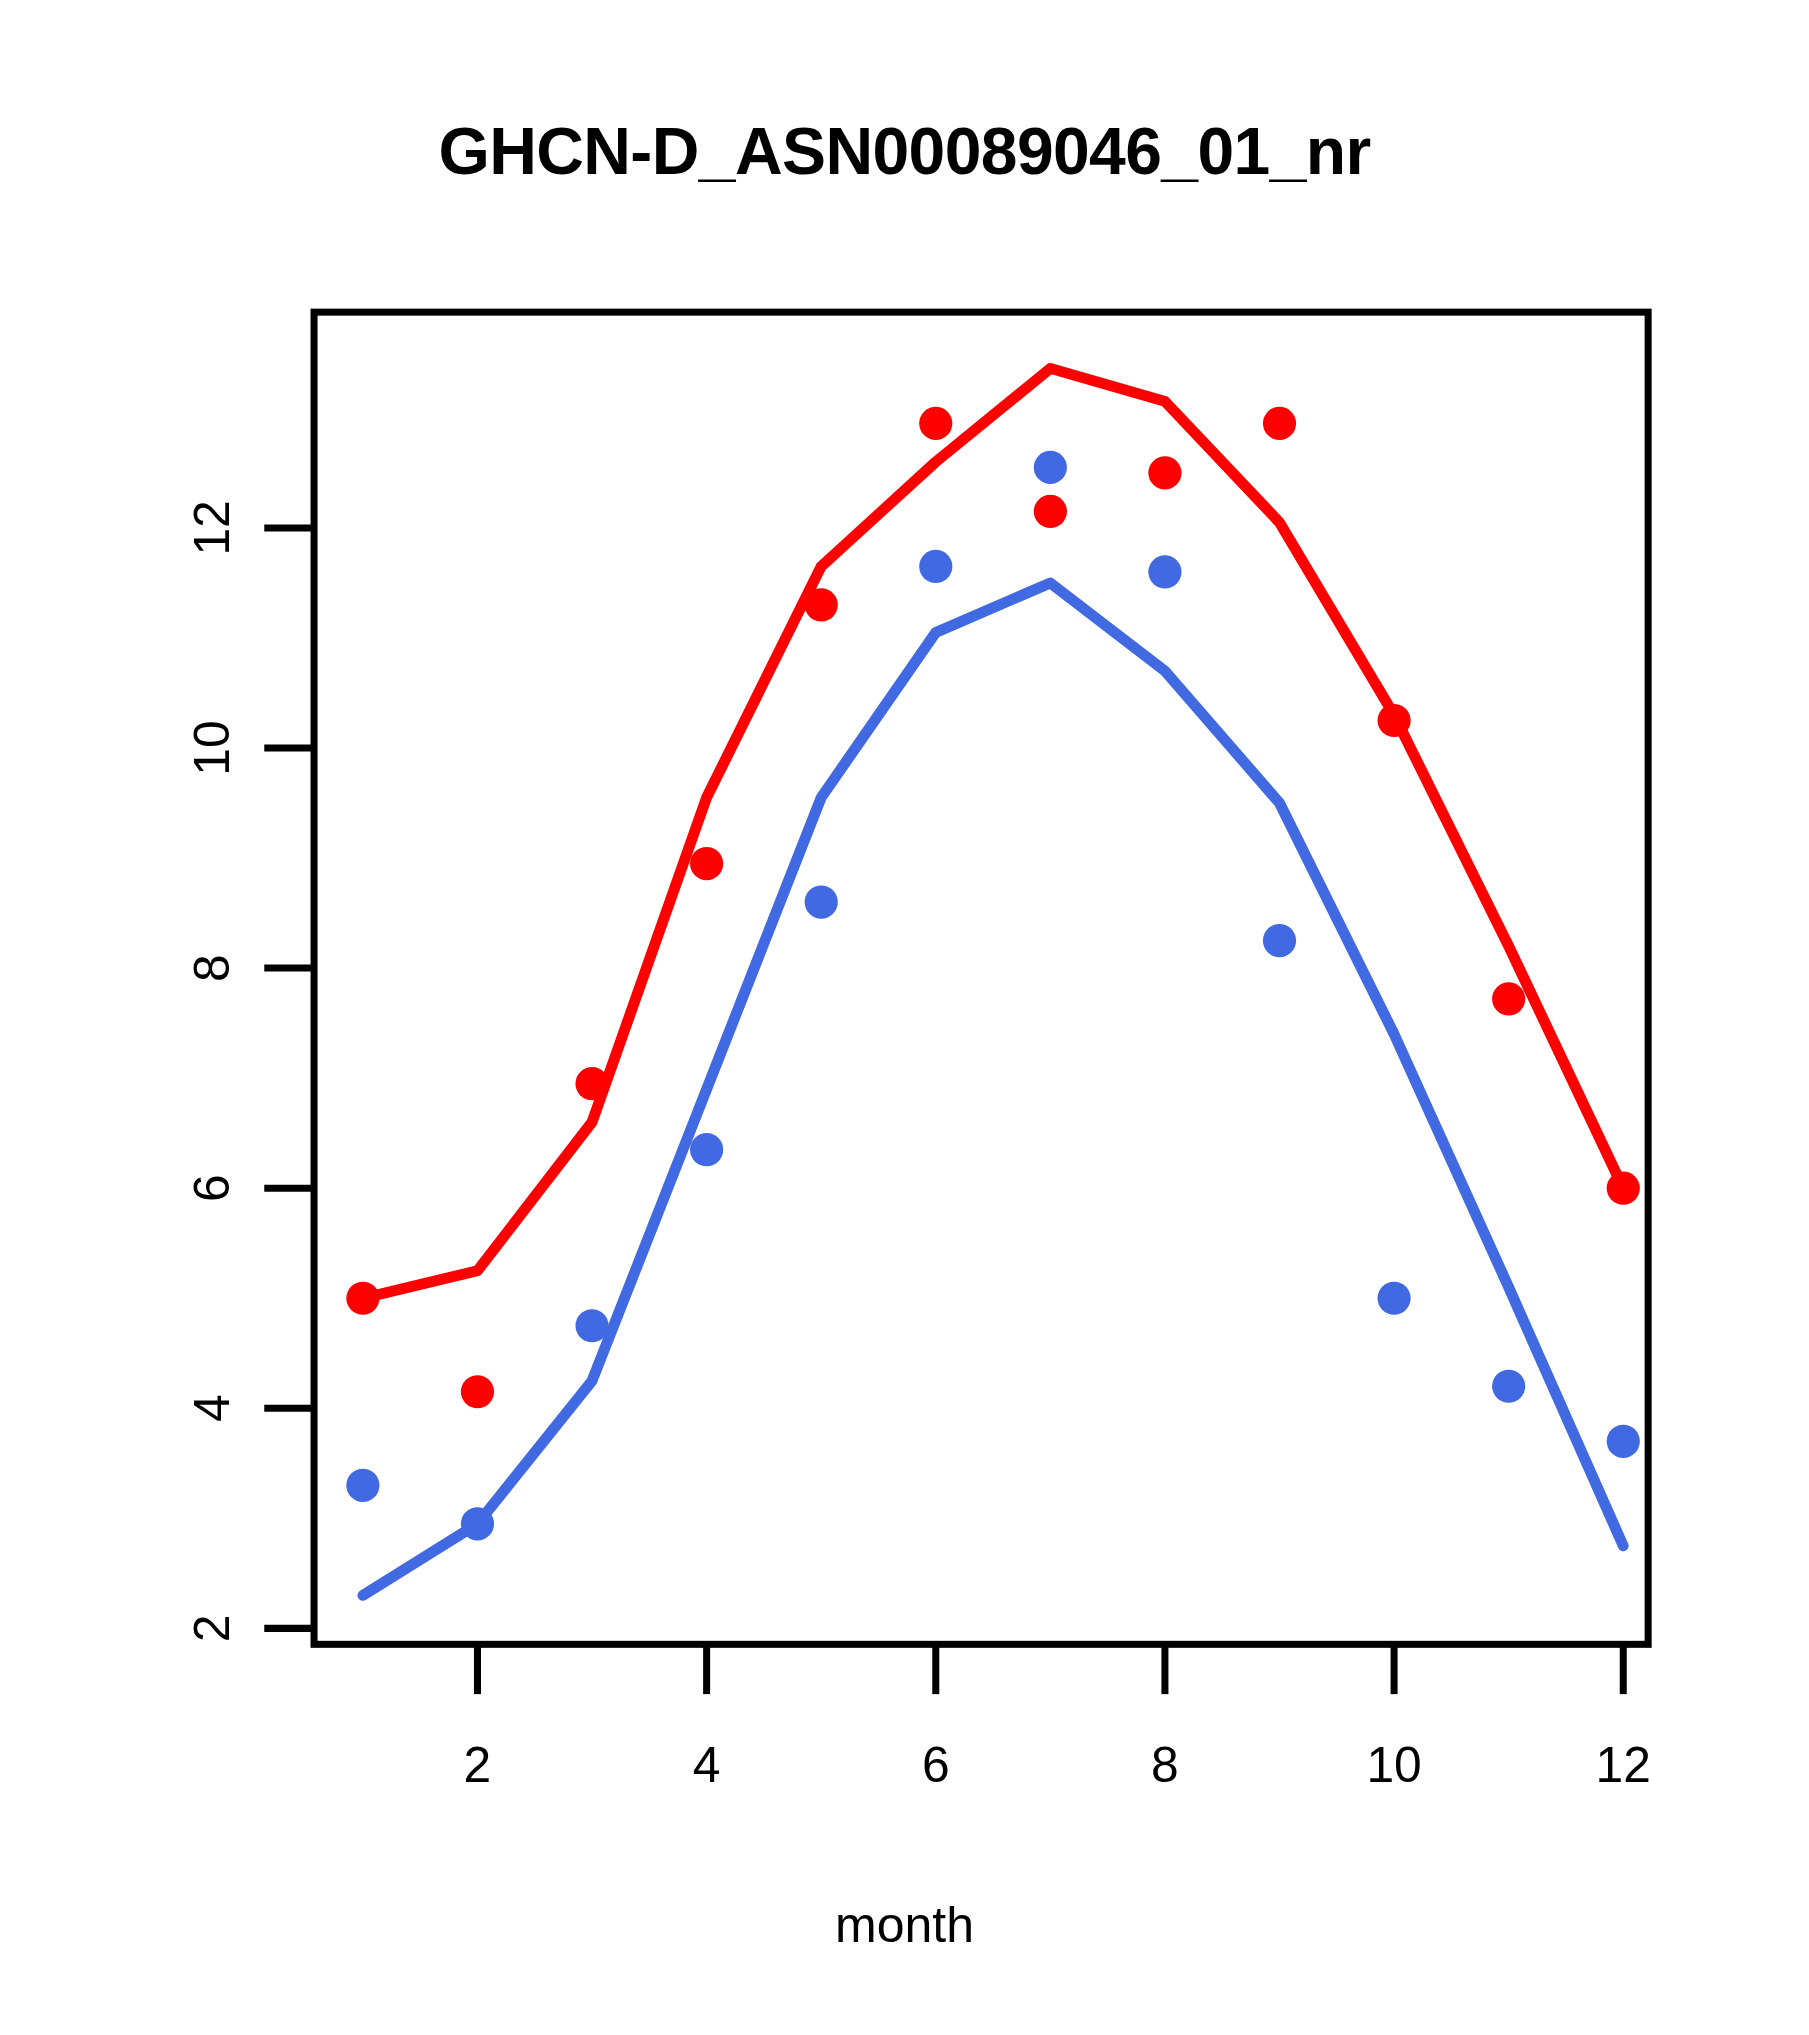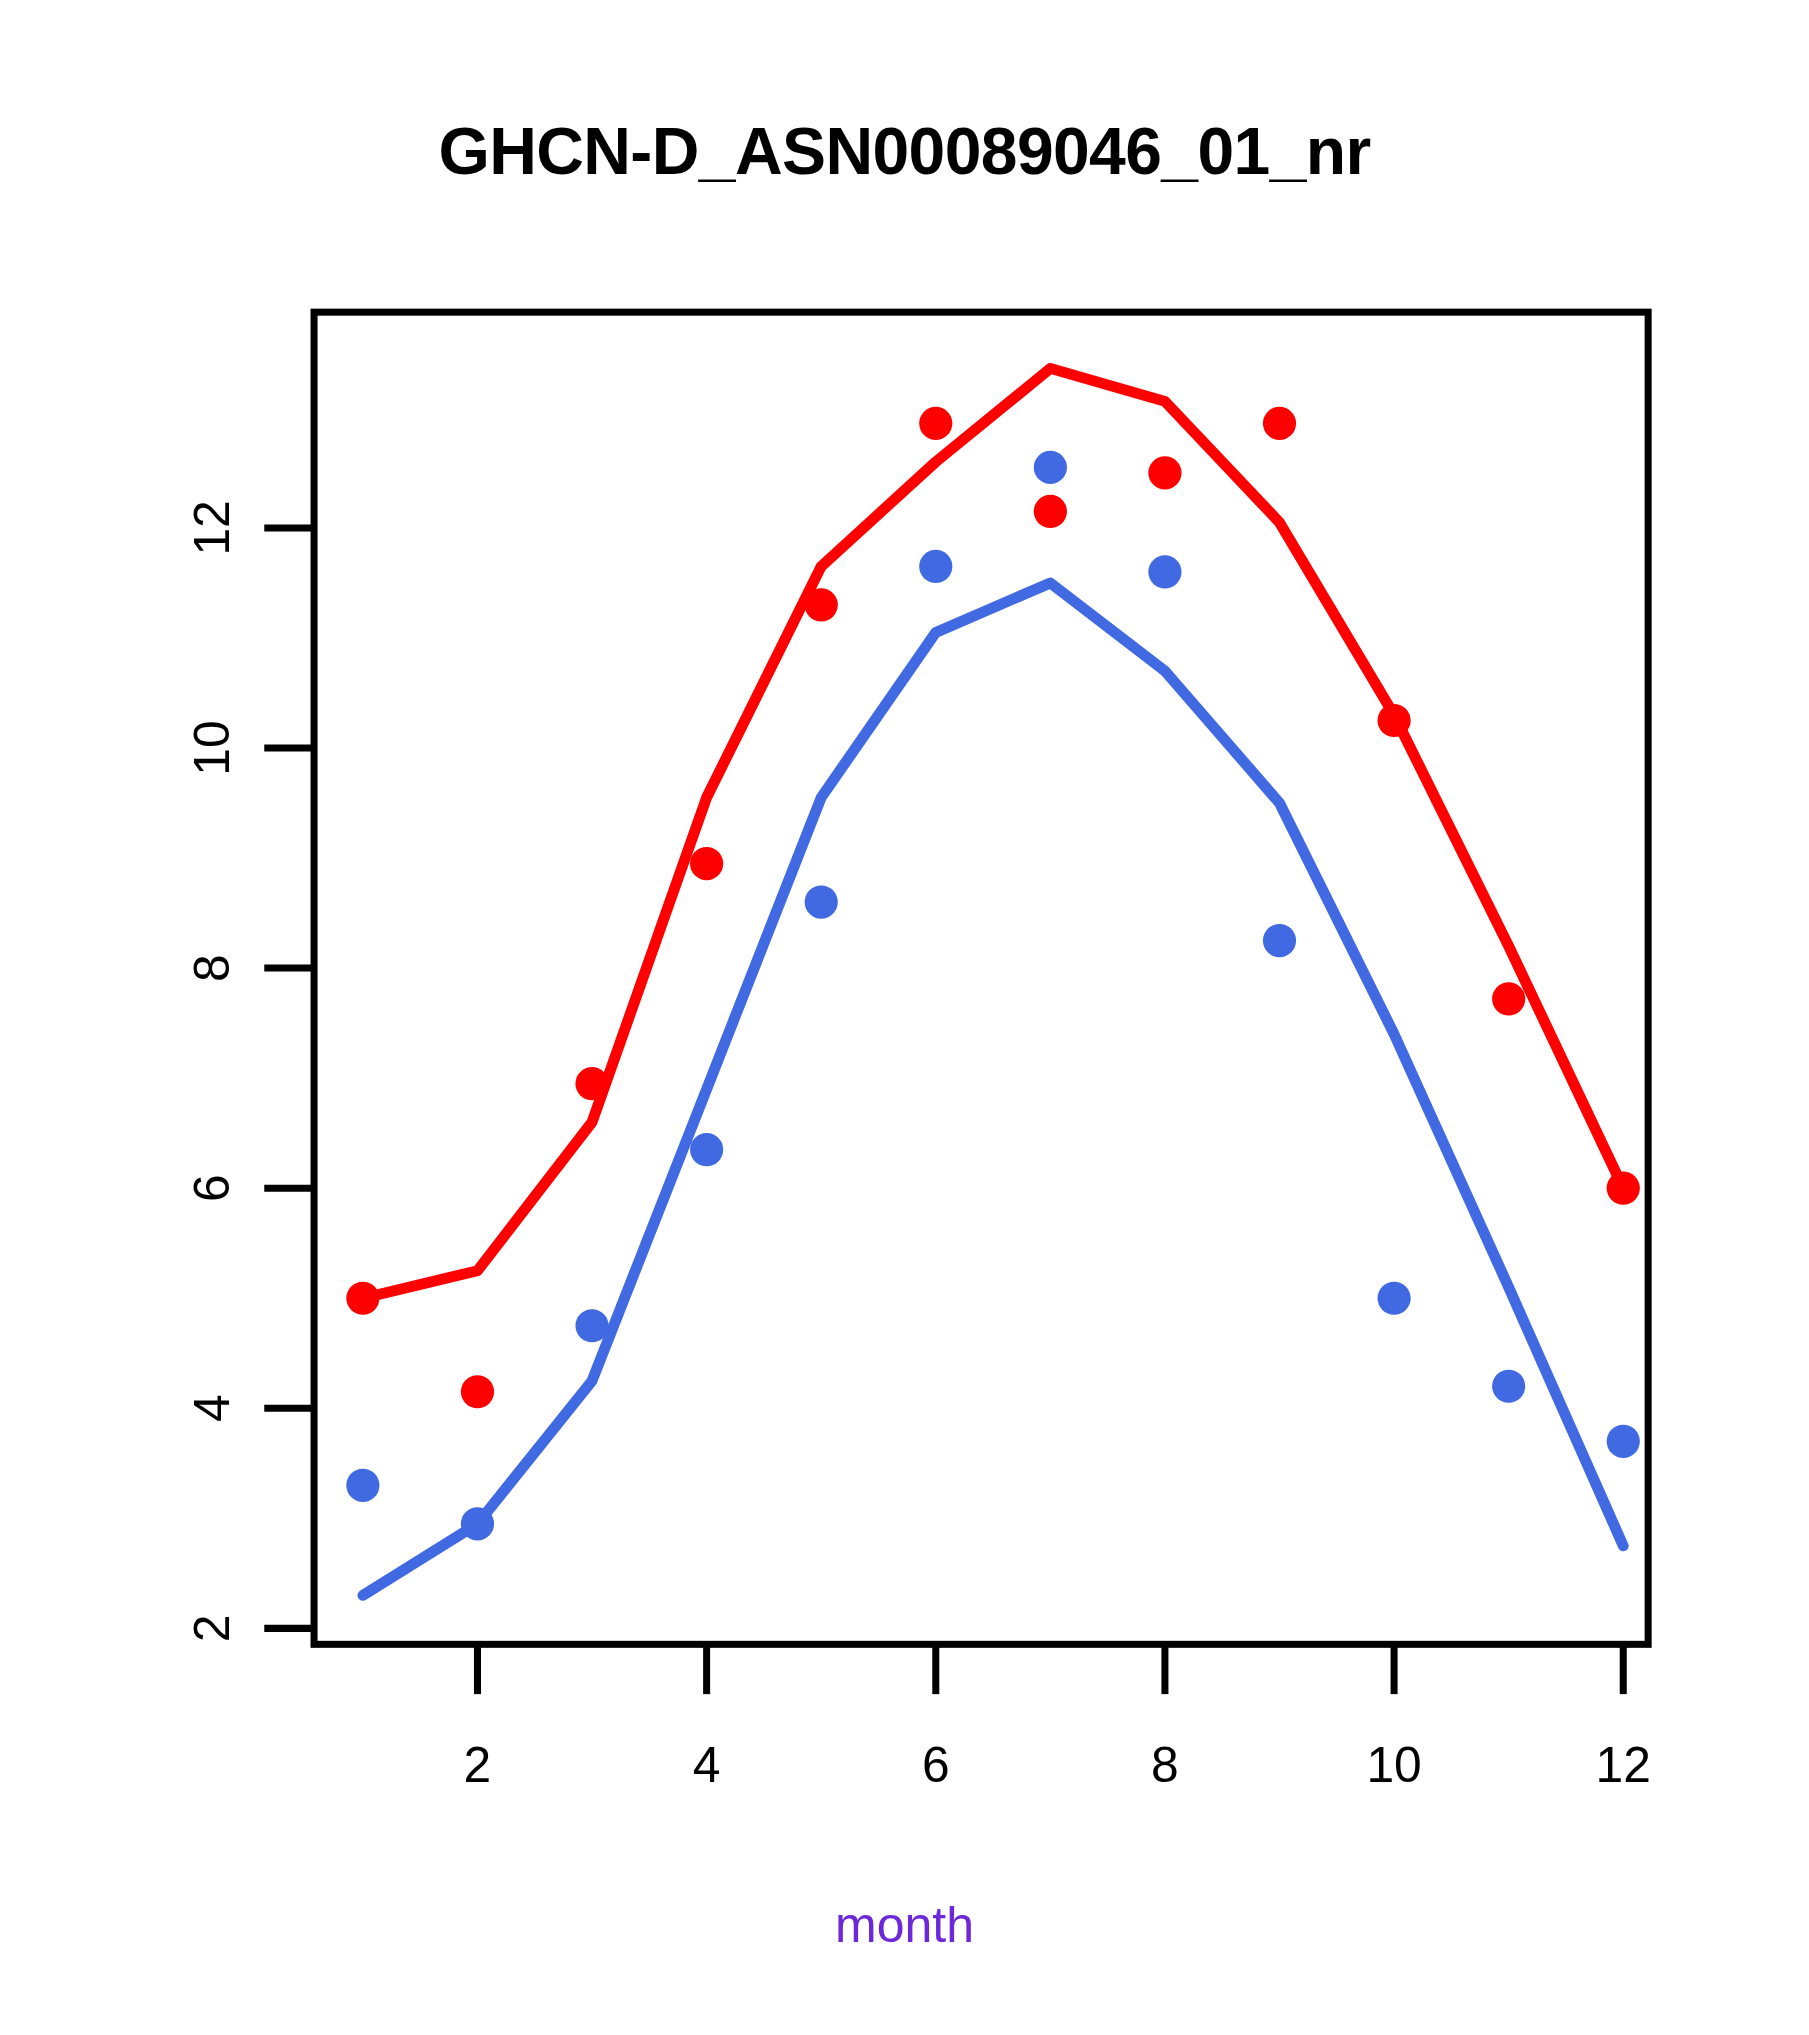--- a/index.html
+++ b/index.html
@@ -33,21 +33,21 @@
     white-space: pre;
     margin-top: 6px;
   }
   #xlabel {
     position: absolute;
     left: 0;
     top: 1896px;
     width: 1809px;
     text-align: center;
     font-size: 50px;
-    color: #6d28d9;
+    color: #000000;
     font-family: "Liberation Sans", sans-serif;
   }
   #plot-svg {
     position: absolute;
     left: 0;
     top: 0;
   }
   .tick-label-x {
     font-size: 78px;
     fill: #000000;

